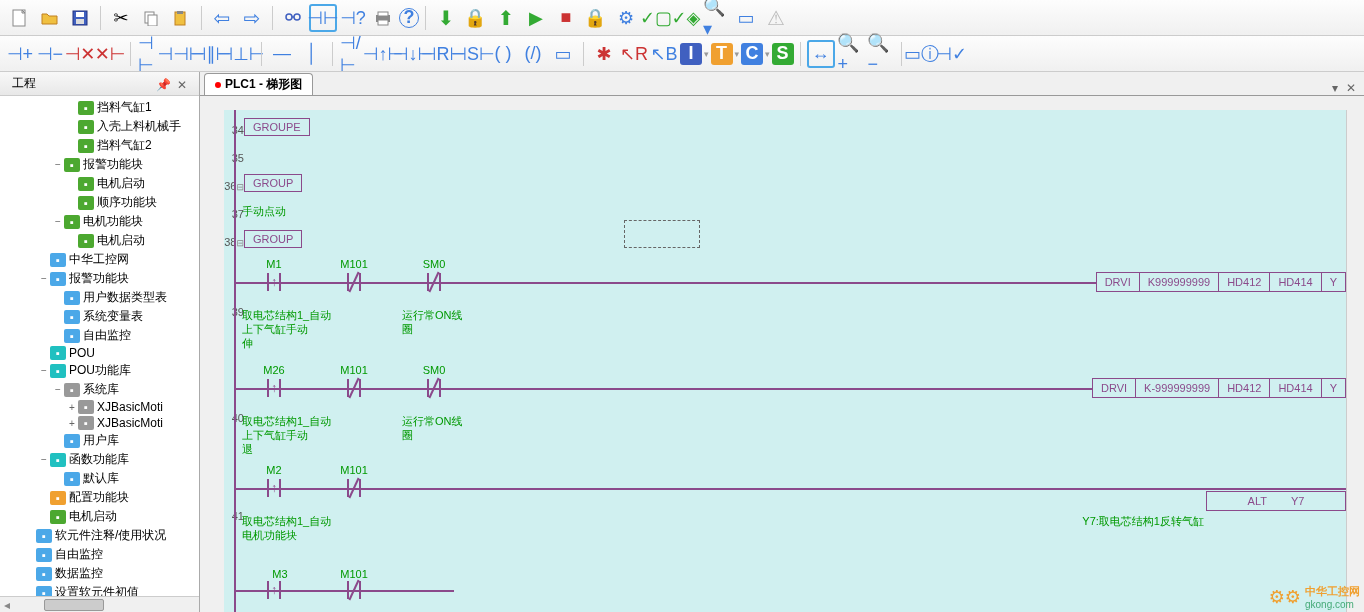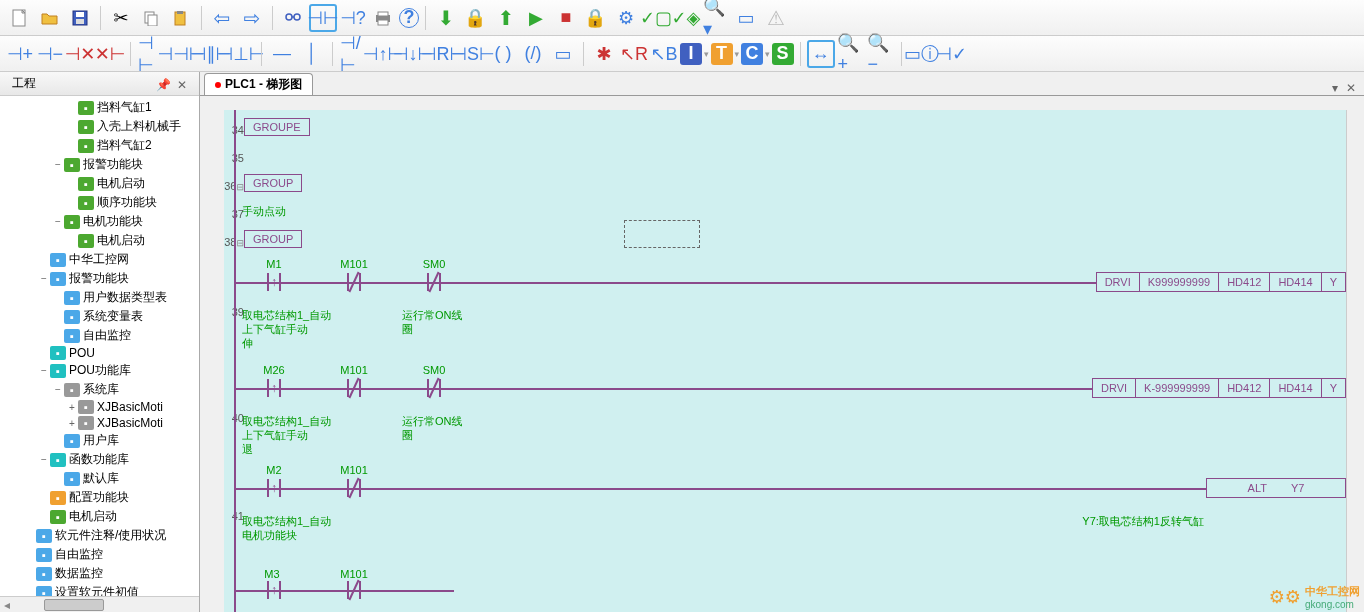--- a/index.html
+++ b/index.html
@@ -457,29 +457,29 @@
       <div class="contact" style="left:35px;top:366px">
           <div class="bar l"></div>
           <div class="bar r"></div>
           <div class="arrow-up">↑</div>
         </div>
       <div class="contact" style="left:115px;top:366px">
           <div class="bar l"></div>
           <div class="bar r"></div>
           <div class="slash"></div>
         </div>
-      <div class="output-box" style="top:368px;width:140px;justify-content:center">
+      <div class="output-box" style="top:381px;width:140px;justify-content:center">
         <span style="border:none">ALT</span>
           <span style="border:none;padding-left:16px">Y7</span>
       </div>
       <div class="text-green" style="left:18px;top:404px"><span>取电芯结构1_自动</span></div>
       <div class="text-green" style="left:18px;top:418px"><span>电机功能块</span></div>
       <div class="text-green" style="right:160px;top:404px"><span>Y7:取电芯结构1反转气缸</span></div>
 
-      <div class="contact-label" style="left:28px;top:458px">M3</div>
+      <div class="contact-label" style="left:36px;top:458px">M3</div>
       <div class="contact-label" style="left:110px;top:458px">M101</div>
       <div class="rung-wire" style="top:480px;width:220px"></div>
       <div class="contact" style="left:35px;top:468px">
           <div class="bar l"></div>
           <div class="bar r"></div>
           <div class="arrow-up">↑</div>
         </div>
       <div class="contact" style="left:115px;top:468px">
           <div class="bar l"></div>
           <div class="bar r"></div>

